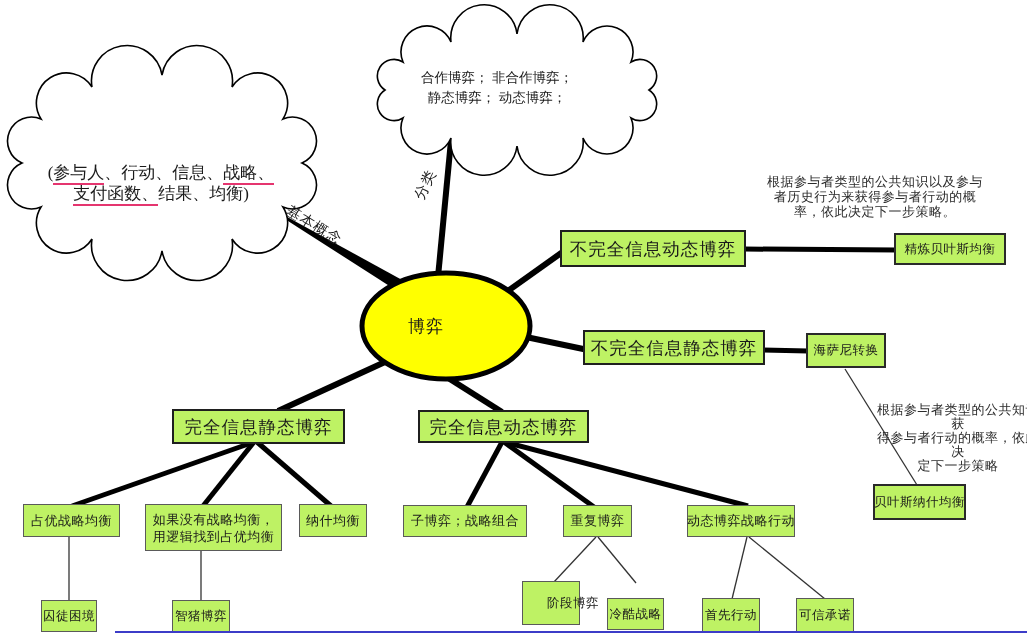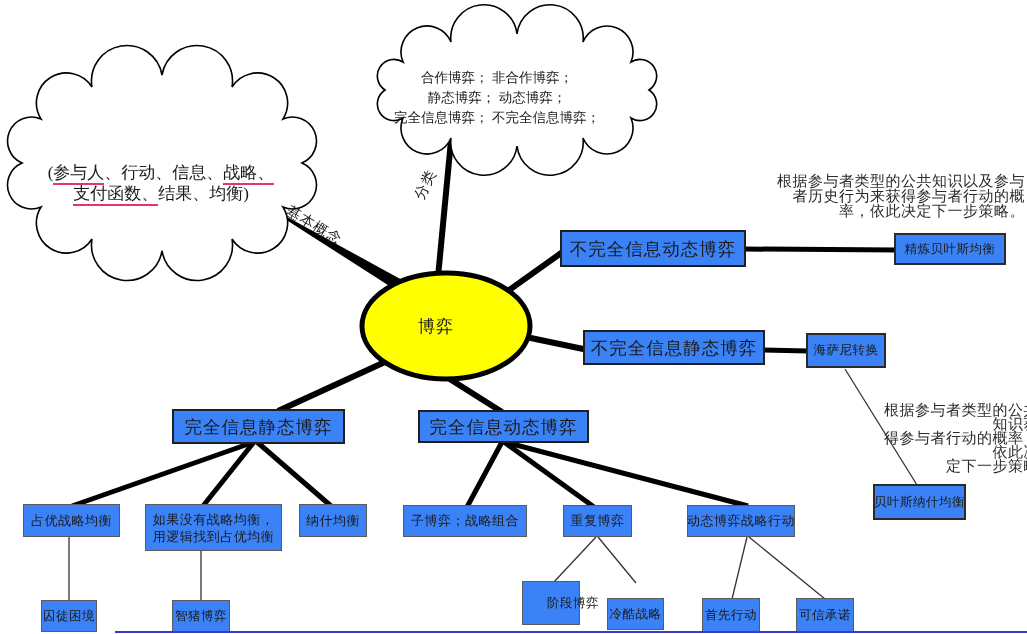--- a/index.html
+++ b/index.html
@@ -4,34 +4,34 @@
 <style>
   html,body{margin:0;padding:0;background:#fff;}
   #stage{
     position:relative;width:1027px;height:634px;overflow:hidden;
     font-family:"Liberation Serif","DejaVu Serif",serif;
     color:#1a1a1a;background:#fff;
   }
   #wires{position:absolute;left:0;top:0;}
   .txt{position:absolute;}
   .node{
-    position:absolute;background:#3b82f6;box-sizing:border-box;
+    position:absolute;background:#bef264;box-sizing:border-box;
     display:flex;align-items:center;justify-content:center;
     text-align:center;white-space:nowrap;
   }
   .lv1{border:2px solid #1f1f1f;font-size:17.5px;letter-spacing:1px;}
   .lv2{border:2px solid #2a2a2a;font-size:12.5px;letter-spacing:0.5px;}
   .lv3{border:1.5px solid #5a5a5a;font-size:13px;letter-spacing:0.5px;}
   .lv4{border:1.5px solid #5a5a5a;font-size:12.5px;letter-spacing:0.5px;}
   .multi{flex-direction:column;line-height:17px;}
   .cloud-text{text-align:center;}
   .cloud-text .ln{white-space:nowrap;}
   .u{border-bottom:2.2px solid #e5356f;padding-bottom:1px;}
   .edge-label{font-size:14.5px;letter-spacing:1px;white-space:nowrap;}
-  .note{font-size:15px;color:#2b2b2b;text-align:right;letter-spacing:0.5px;}
+  .note{font-size:13px;color:#2b2b2b;text-align:center;letter-spacing:0.5px;}
   .center-label{
     display:flex;align-items:center;justify-content:center;
     font-size:17px;letter-spacing:1px;
   }
 </style>
 </head>
 <body>
 
 <div id="stage">
 
@@ -61,31 +61,30 @@
     <line x1="747" y1="537" x2="732" y2="599" stroke="#333" stroke-width="1.3"></line>
     <line x1="749" y1="537" x2="825" y2="599" stroke="#333" stroke-width="1.3"></line>
     <line x1="845" y1="369" x2="917" y2="485" stroke="#333" stroke-width="1.3"></line>
 
     <path fill="#fff" stroke="#000" stroke-width="1.6" d="M302,163 A1 1 0 0 0 283,119 A1 1 0 0 0 232,87 A1 1 0 0 0 162,75 A1 1 0 0 0 92,87 A1 1 0 0 0 41,119 A1 1 0 0 0 22,163 A1 1 0 0 0 41,207 A1 1 0 0 0 92,239 A1 1 0 0 0 162,251 A1 1 0 0 0 232,239 A1 1 0 0 0 283,207 A1 1 0 0 0 302,163 Z"></path>
     <path fill="#fff" stroke="#000" stroke-width="1.6" d="M649,90 A1 1 0 0 0 631,62 A1 1 0 0 0 583,42 A1 1 0 0 0 517,34 A1 1 0 0 0 451,42 A1 1 0 0 0 403,62 A1 1 0 0 0 385,90 A1 1 0 0 0 403,118 A1 1 0 0 0 451,138 A1 1 0 0 0 517,146 A1 1 0 0 0 583,138 A1 1 0 0 0 631,118 A1 1 0 0 0 649,90 Z"></path>
 
     <ellipse cx="446" cy="326" rx="84" ry="53" stroke="#000" stroke-width="5" fill="#ffff00"></ellipse>
   </svg>
 
-  <div class="txt center-label" style="left:352px;top:273px;width:168px;height:106px;font-family:Liberation Mono, monospace;">博弈</div>
+  <div class="txt center-label" style="left:342px;top:273px;width:168px;height:106px;font-family:Liberation Mono, monospace;">博弈</div>
 
   <div class="txt cloud-text" style="left:15px;top:162px;width:292px;font-size:17px;line-height:21px;">
     <div class="ln"><span>(</span><span class="u">参与人</span><span>、行动、信息、</span><span class="u">战略、</span></div>
     <div class="ln"><span class="u">支付函数、</span><span>结果、均衡)</span></div>
   </div>
 
   <div class="txt cloud-text" style="left:357px;top:68px;width:280px;font-size:13.5px;line-height:20px;">
     <div class="ln">合作博弈； 非合作博弈；</div>
     <div class="ln">静态博弈； 动态博弈；</div>
-    <div class="ln">完全信息博弈； 不完全信息博弈；</div>
   </div>
 
   <div class="txt edge-label" style="left:283px;top:216px;transform:rotate(31deg);">基本概念</div>
   <div class="txt edge-label" style="left:410px;top:175px;transform:rotate(-64deg);">分类</div>
 
   <div class="node lv1" style="left:560px;top:230px;width:186px;height:37px;">不完全信息动态博弈</div>
   <div class="node lv2" style="left:894px;top:233px;width:112px;height:32px;">精炼贝叶斯均衡</div>
   <div class="node lv2" style="left:806px;top:333px;width:80px;height:35px;">海萨尼转换</div>
   <div class="node lv1" style="left:583px;top:330px;width:182px;height:35px;">不完全信息静态博弈</div>
   <div class="node lv2" style="left:873px;top:484px;width:93px;height:36px;">贝叶斯纳什均衡</div>

